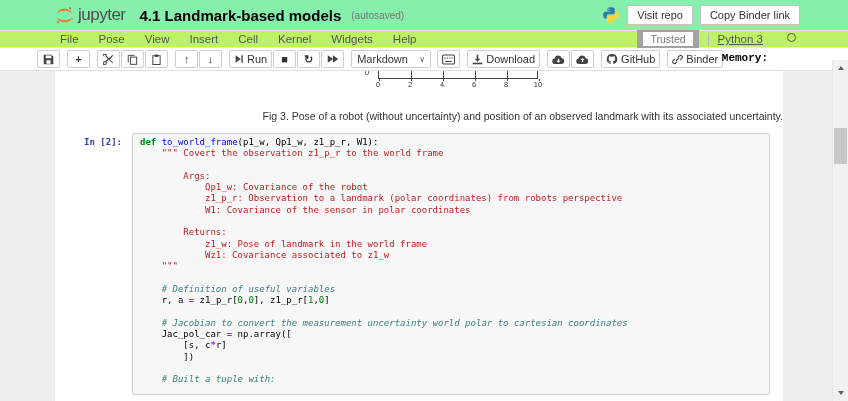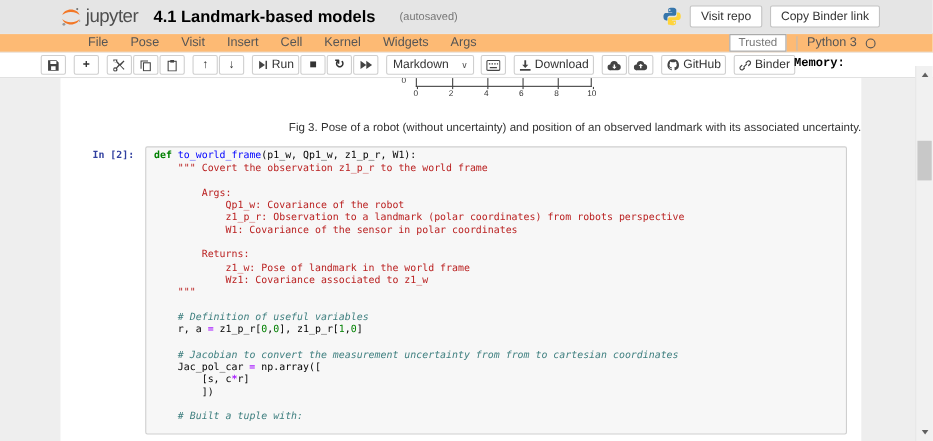--- a/index.html
+++ b/index.html
@@ -1,34 +1,34 @@
 <!DOCTYPE html>
 <html><head>
 <meta charset="utf-8">
 <style>
   * { margin:0; padding:0; box-sizing:border-box; }
   html,body { width:848px; height:401px; overflow:hidden; }
   body { font-family:"Liberation Sans", sans-serif; background:#fff; position:relative; }
 
   
-  .header { height:30px; background:#e5e5e5; display:flex; align-items:center; padding-left:55px; position:relative; }
+  .header { height:30px; background:#86efac; display:flex; align-items:center; padding-left:55px; position:relative; }
   .logo { display:flex; align-items:center; cursor:pointer; }
   .logo-text { font-size:17px; color:#4e4e4e; letter-spacing:-0.5px; margin-left:4px; }
   .nb-title { font-size:15px; font-weight:bold; color:#000; margin-left:14px; }
-  .autosave { font-size:10px; color:#777; margin-left:22px; }
+  .autosave { font-size:10px; color:#777; margin-left:10px; }
   .header-right { position:absolute; right:48px; top:0; height:30px; display:flex; align-items:center; gap:7px; }
   .hbtn { background:#fff; border:1px solid #c3c3c3; border-radius:2px; font-size:11px; color:#333; padding:3px 9px; font-family:inherit; cursor:pointer; }
 
   
-  .menubar { height:18px; background:#fdba74; border-top:1px solid #e7e7e7; border-bottom:1px solid #e7e7e7; display:flex; align-items:center; padding-left:70px; font-size:11.5px; color:#555; }
+  .menubar { height:18px; background:#bef264; border-top:1px solid #e7e7e7; border-bottom:1px solid #e7e7e7; display:flex; align-items:center; padding-left:50px; font-size:11.5px; color:#555; }
   .menu-item { padding:0 10px; cursor:pointer; }
   .menubar-right { margin-left:auto; padding-right:52px; display:flex; align-items:center; gap:9px; }
-  .trusted { background:#fff; border:1px solid #a3a3a3; font-size:10.5px; color:#777; padding:1px 7px; }
+  .trusted { background:#fff; border:6px solid #a3a3a3; font-size:10.5px; color:#777; padding:1px 7px; }
   .vsep { width:1px; height:13px; background:#bbb; }
-  .kernel { display:flex; align-items:center; gap:8px; color:#555; }
+  .kernel { display:flex; align-items:flex-start; gap:24px; color:#555;text-decoration:underline; }
   .kernel-circle { width:9px; height:9px; border:1.5px solid #555; border-radius:50%; display:inline-block; }
 
   
   .toolbar { height:23px; background:#fff; border-bottom:1px solid #e1e1e1; display:flex; align-items:center; padding-left:37px; position:relative; }
   .btn-group { display:flex; margin-right:6px; }
   .tbtn { display:inline-flex; align-items:center; justify-content:center; gap:3px; height:18px; min-width:23px; padding:0 4px; background:#fff; border:1px solid #cfcfcf; border-radius:2px; margin-right:1px; font-size:11px; color:#333; font-family:inherit; cursor:pointer; }
   .tbtn .uni { font-size:11px; line-height:1; color:#333; }
   .tbtn .uni.bold { font-weight:bold; }
   .celltype { display:inline-flex; align-items:center; justify-content:space-between; width:80px; height:18px; border:1px solid #cfcfcf; border-radius:2px; background:#fff; font-size:11px; color:#333; padding:0 5px; cursor:pointer; }
   .chev { font-size:8px; color:#555; }
@@ -96,26 +96,26 @@
       </svg>
     </span>
     <button class="hbtn">Visit repo</button>
     <button class="hbtn">Copy Binder link</button>
   </div>
 </div>
 
 <div class="menubar">
   <span class="menu-item">File</span>
   <span class="menu-item">Pose</span>
-  <span class="menu-item">Visit</span>
+  <span class="menu-item">View</span>
   <span class="menu-item">Insert</span>
   <span class="menu-item">Cell</span>
   <span class="menu-item">Kernel</span>
   <span class="menu-item">Widgets</span>
-  <span class="menu-item">Args</span>
+  <span class="menu-item">Help</span>
   <div class="menubar-right">
     <span class="trusted">Trusted</span>
     <span class="vsep"></span>
     <span class="kernel">
       <span>Python 3</span>
       <span class="kernel-circle"></span>
     </span>
   </div>
 </div>
 
@@ -306,21 +306,21 @@
           <div class="cm-line"><span class="tok-s">            W1: Covariance of the sensor in polar coordinates</span></div>
           <div class="cm-line">&nbsp;</div>
           <div class="cm-line"><span class="tok-s">        Returns:</span></div>
           <div class="cm-line"><span class="tok-s">            z1_w: Pose of landmark in the world frame</span></div>
           <div class="cm-line"><span class="tok-s">            Wz1: Covariance associated to z1_w</span></div>
           <div class="cm-line"><span class="tok-s">    """</span></div>
           <div class="cm-line">&nbsp;</div>
           <div class="cm-line"><span>    </span><span class="tok-c"># Definition of useful variables</span></div>
           <div class="cm-line"><span>    r, a </span><span class="tok-o">=</span><span> z1_p_r[</span><span class="tok-n">0</span><span>,</span><span class="tok-n">0</span><span>], z1_p_r[</span><span class="tok-n">1</span><span>,</span><span class="tok-n">0</span><span>]</span></div>
           <div class="cm-line">&nbsp;</div>
-          <div class="cm-line"><span>    </span><span class="tok-c"># Jacobian to convert the measurement uncertainty from from to cartesian coordinates</span></div>
+          <div class="cm-line"><span>    </span><span class="tok-c"># Jacobian to convert the measurement uncertainty world polar to cartesian coordinates</span></div>
           <div class="cm-line"><span>    Jac_pol_car </span><span class="tok-o">=</span><span> np.array([</span></div>
           <div class="cm-line"><span>        [s, c</span><span class="tok-o">*</span><span>r]</span></div>
           <div class="cm-line"><span>        ])</span></div>
           <div class="cm-line">&nbsp;</div>
           <div class="cm-line"><span>    </span><span class="tok-c"># Built a tuple with:</span></div>
         </div>
     </div>
 
   </div>
 </div>

